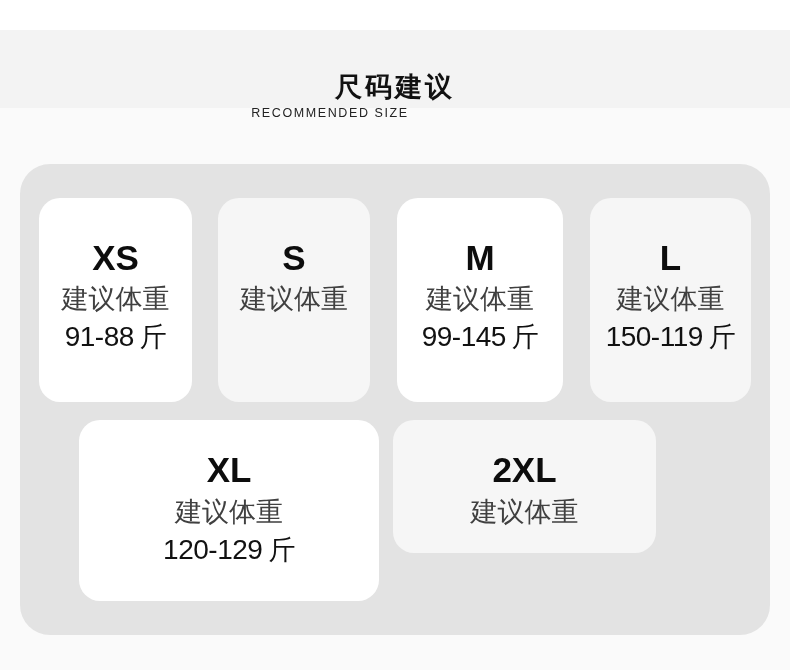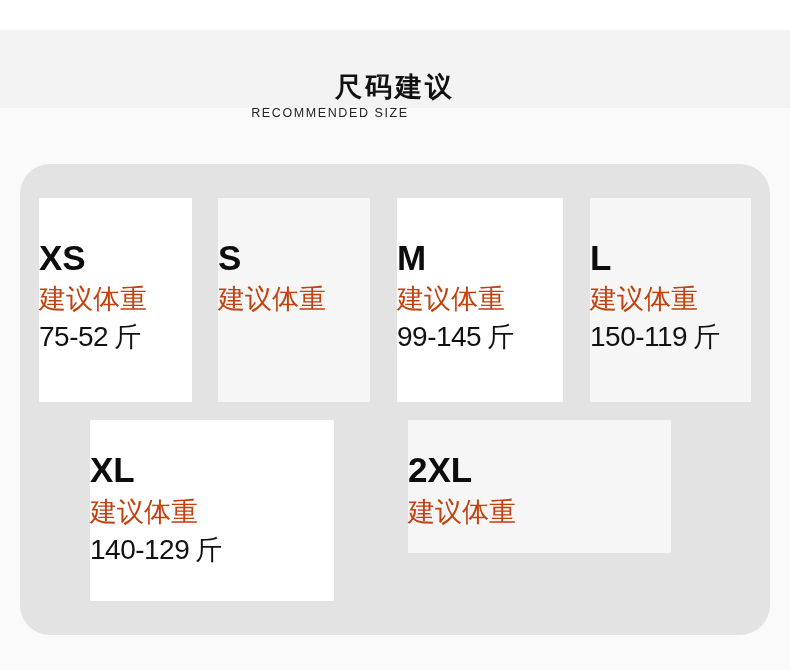--- a/index.html
+++ b/index.html
@@ -56,41 +56,41 @@
     }
     .container {
       position: absolute;
       left: 20px; top: 164px;
       width: 750px; height: 471px;
       background: #e3e3e3;
       border-radius: 30px;
     }
     .card {
       position: absolute;
-      border-radius: 1px;
+      border-radius: 21px;
       box-sizing: border-box;
-      text-align: left;
+      text-align: center;
     }
     .card.white { background: #ffffff; }
     .card.grey { background: #f6f6f6; }
     .card .size {
       position: absolute;
       left: 0; width: 100%;
       font-family: "Liberation Sans", "DejaVu Sans", sans-serif;
       font-weight: bold;
       font-size: 35px;
       line-height: 40px;
       color: #0d0d0d;
     }
     .card .label {
       position: absolute;
       left: 0; width: 100%;
       font-size: 27px;
       line-height: 34px;
-      color: #c2410c;
+      color: #404040;
       letter-spacing: 0px;
     }
     .card .weight {
       position: absolute;
       left: 0; width: 100%;
       font-family: "Liberation Sans", "DejaVu Sans", sans-serif;
       font-size: 28px;
       line-height: 34px;
       color: #111111;
       letter-spacing: -0.5px;
@@ -116,43 +116,43 @@
   <div class="top-strip"></div>
   <div class="header-band"></div>
   <div class="title">尺码建议</div>
   <div class="subtitle">RECOMMENDED SIZE</div>
 
   <div class="container"></div>
 
   <div class="card white row1" style="left:39px; top:198px; width:153px; height:204px;">
     <div class="size">XS</div>
     <div class="label">建议体重</div>
-    <div class="weight"><span>75-52</span><span class="unit">斤</span></div>
+    <div class="weight"><span>91-88</span><span class="unit">斤</span></div>
   </div>
 
   <div class="card grey row1" style="left:218px; top:198px; width:152px; height:204px;">
     <div class="size">S</div>
     <div class="label">建议体重</div>
   </div>
 
   <div class="card white row1" style="left:397px; top:198px; width:166px; height:204px;">
     <div class="size">M</div>
     <div class="label">建议体重</div>
     <div class="weight"><span>99-145</span><span class="unit">斤</span></div>
   </div>
 
   <div class="card grey row1" style="left:590px; top:198px; width:161px; height:204px;">
     <div class="size">L</div>
     <div class="label">建议体重</div>
     <div class="weight"><span>150-119</span><span class="unit">斤</span></div>
   </div>
 
-  <div class="card white row2" style="left:90px; top:420px; width:244px; height:181px;">
+  <div class="card white row2" style="left:79px; top:420px; width:300px; height:181px;">
     <div class="size">XL</div>
     <div class="label">建议体重</div>
-    <div class="weight"><span>140-129</span><span class="unit">斤</span></div>
+    <div class="weight"><span>120-129</span><span class="unit">斤</span></div>
   </div>
 
-  <div class="card grey row2" style="left:408px; top:420px; width:263px; height:133px;">
+  <div class="card grey row2" style="left:393px; top:420px; width:263px; height:133px;">
     <div class="size">2XL</div>
     <div class="label">建议体重</div>
   </div>
 </div>
 
 </body></html>

